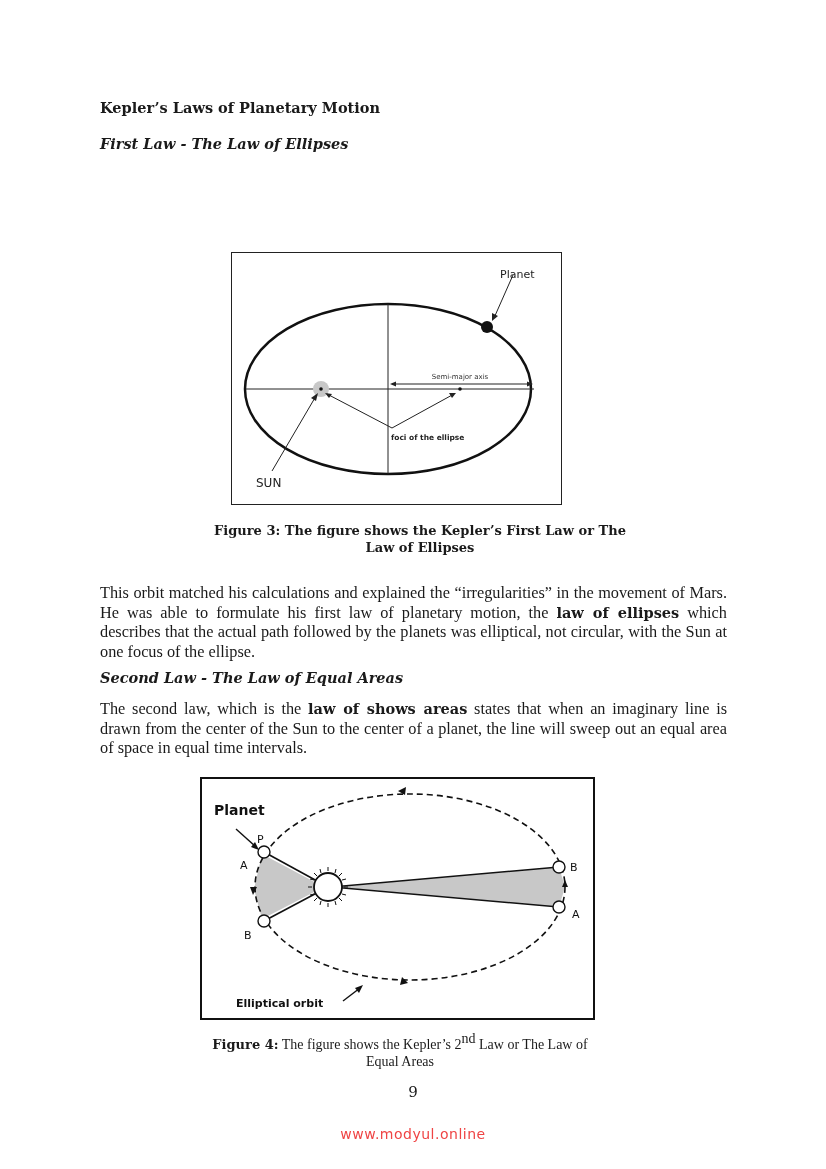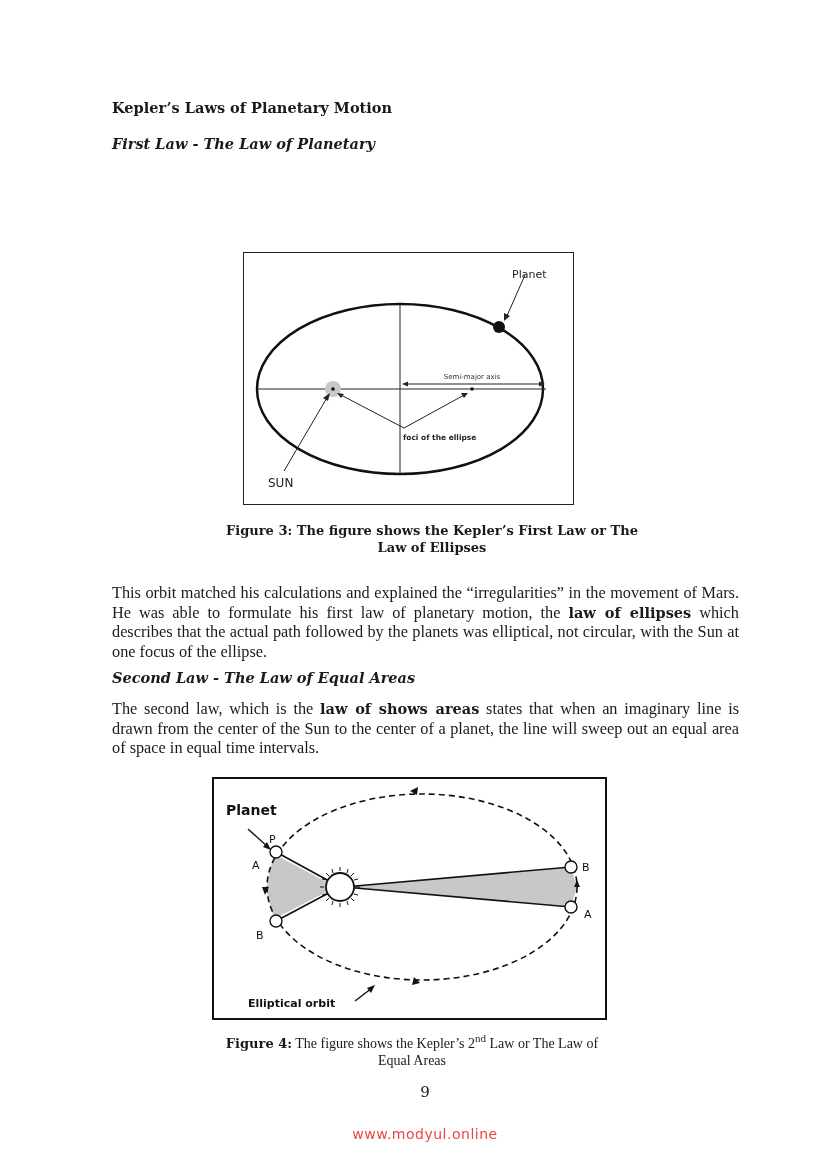--- a/index.html
+++ b/index.html
@@ -1,18 +1,18 @@
 <!DOCTYPE html>
 <html><head>
 <meta charset="utf-8">
 <style>
   html, body { margin: 0; padding: 0; background: #ffffff; }
   body { width: 826px; height: 1169px; position: relative; overflow: hidden;
          font-family: "DejaVu Serif", "Liberation Serif", serif; color: #1a1a1a; }
-  .page { position: absolute; left: 12px; top: 0; width: 768px; height: 1169px; }
+  .page { position: absolute; left: 0; top: 0; width: 768px; height: 1169px; }
   .heading { position: absolute; left: 100px; top: 99px; font-weight: bold; font-size: 14.5px; }
   .subhead { position: absolute; left: 100px; font-weight: bold; font-style: italic; font-size: 14.5px; }
   .para { position: absolute; left: 100px; width: 627px; font-family: "Liberation Serif", "DejaVu Serif", serif;
           font-size: 16.3px; line-height: 19.5px; text-align: justify; }
   .para b { font-family: "DejaVu Serif", serif; font-size: 14.5px; }
   .fig1 { position: absolute; left: 231px; top: 252px; width: 331px; height: 253px; border: 1.5px solid #222; box-sizing: border-box; }
   .fig2 { position: absolute; left: 200px; top: 777px; width: 395px; height: 243px; border: 2.5px solid #111; box-sizing: border-box; }
   .caption { position: absolute; text-align: center; font-size: 13px; line-height: 17px; }
   .cap1 { left: 200px; top: 522px; width: 440px; font-weight: bold; font-family: "DejaVu Serif", serif; font-size: 13px; }
   .cap2 { left: 200px; top: 1030px; width: 400px; font-family: "Liberation Serif", serif; font-size: 14px; }
@@ -22,21 +22,21 @@
                font-family: "DejaVu Sans", sans-serif; font-size: 14px; color: #ef4444; letter-spacing: 0.5px; }
   svg text { font-family: "DejaVu Sans", sans-serif; }
 </style>
 </head>
 <body>
 
 <div class="page">
 
   <div class="heading">Kepler’s Laws of Planetary Motion</div>
 
-  <div class="subhead" style="top:135px;">First Law - The Law of Planetary</div>
+  <div class="subhead" style="top:135px;">First Law - The Law of Ellipses</div>
 
 
   <div class="fig1">
     <svg width="328" height="250" viewBox="0 0 328 250" xmlns="http://www.w3.org/2000/svg">
       <ellipse cx="156" cy="136" rx="143" ry="85" fill="none" stroke="#111" stroke-width="2.5"></ellipse>
       <line x1="14" y1="136" x2="302" y2="136" stroke="#222" stroke-width="1"></line>
       <line x1="156" y1="51" x2="156" y2="221" stroke="#222" stroke-width="1"></line>
       <circle cx="89" cy="136" r="8" fill="#c8c8c8"></circle>
       <circle cx="89" cy="136" r="1.8" fill="#111"></circle>
       <circle cx="228" cy="136" r="1.8" fill="#111"></circle>
@@ -127,18 +127,18 @@
       <text x="55" y="64" font-size="11" fill="#111">P</text>
       <text x="38" y="90" font-size="11" fill="#111">A</text>
       <text x="42" y="160" font-size="11" fill="#111">B</text>
       <text x="368" y="92" font-size="11" fill="#111">B</text>
       <text x="370" y="139" font-size="11" fill="#111">A</text>
       <text x="34" y="228" font-size="11" font-weight="bold" font-family="DejaVu Serif, serif" fill="#111">Elliptical orbit</text>
     </svg>
   </div>
 
   <div class="caption cap2">
-    <b>Figure 4:</b><span> The figure shows the Kepler’s 2</span><sup style="font-size:11px;">nd</sup><span> Law or The Law of Equal Areas</span>
+    <b>Figure 4:</b><span> The figure shows the Kepler’s 2</span><sup style="font-size:14px;">nd</sup><span> Law or The Law of Equal Areas</span>
   </div>
 
   <div class="pagenum">9</div>
   <div class="watermark">www.modyul.online</div>
 </div>
 
 </body></html>

